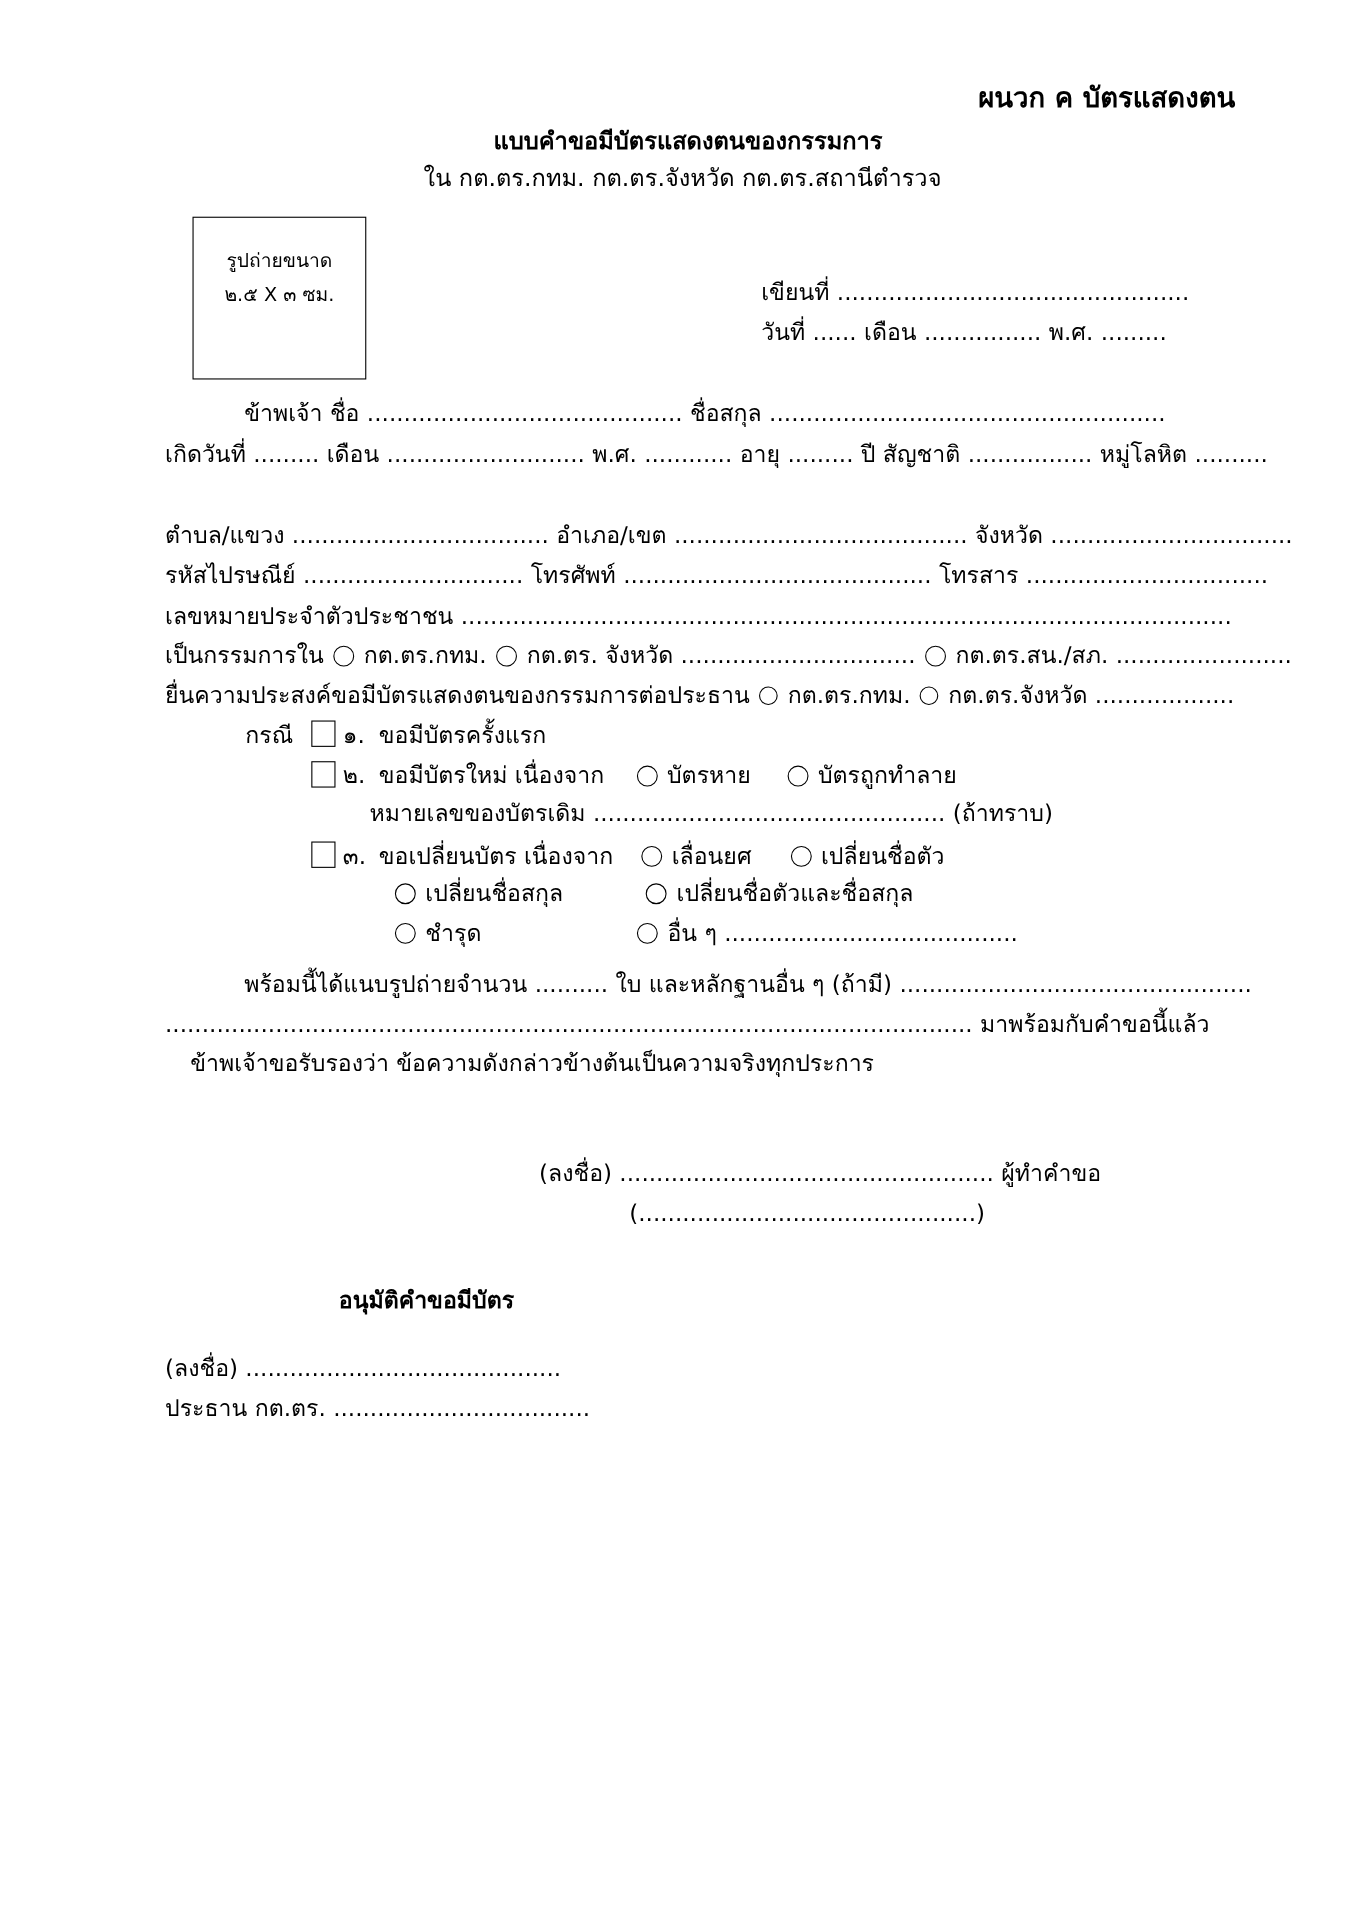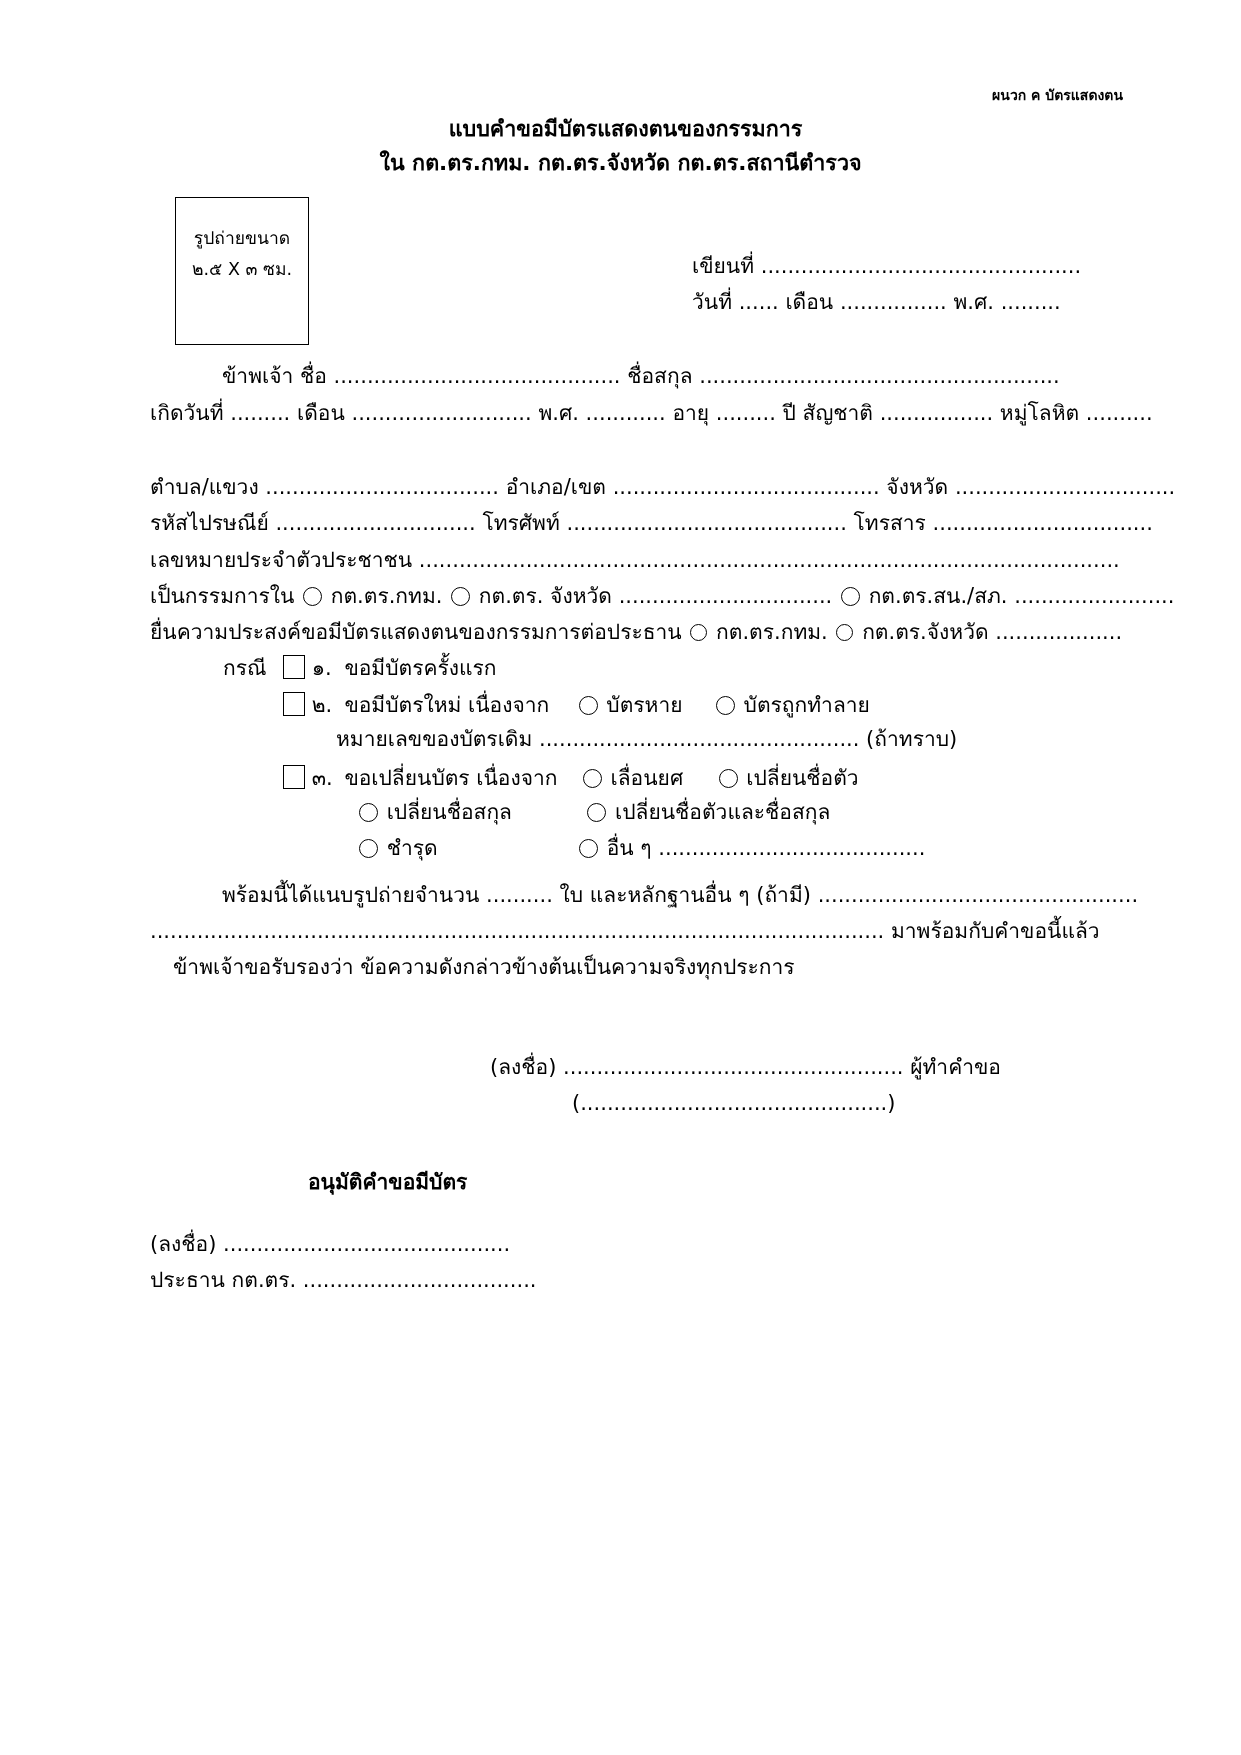--- a/index.html
+++ b/index.html
@@ -17,23 +17,23 @@
     height: 1755px;
     background: #ffffff;
     overflow: hidden;
     font-size: 21px;
     line-height: 1.0;
   }
 
   
   .annex {
     position: absolute;
-    top: 88px;
+    top: 76px;
     right: 118px;
-    font-size: 14px;
+    font-size: 25px;
     font-weight: bold;
     white-space: nowrap;
   }
   .title1 {
     position: absolute;
     top: 118px;
     left: 0;
     width: 1241px;
     text-align: center;
     font-size: 21.5px;
@@ -41,30 +41,30 @@
     padding-left: 10px;
     box-sizing: border-box;
   }
   .title2 {
     position: absolute;
     top: 152px;
     left: 0;
     width: 1241px;
     text-align: center;
     font-size: 21.5px;
-    font-weight: bold;
+    font-weight: normal;
     box-sizing: border-box;
   }
 
   
   .photo-box {
     position: absolute;
     left: 175px;
     top: 197px;
-    width: 134px;
+    width: 158px;
     height: 148px;
     border: 1.6px solid #000;
     box-sizing: border-box;
   }
   .photo-line1 {
     position: absolute;
     top: 32px;
     left: 0;
     width: 100%;
     text-align: center;

